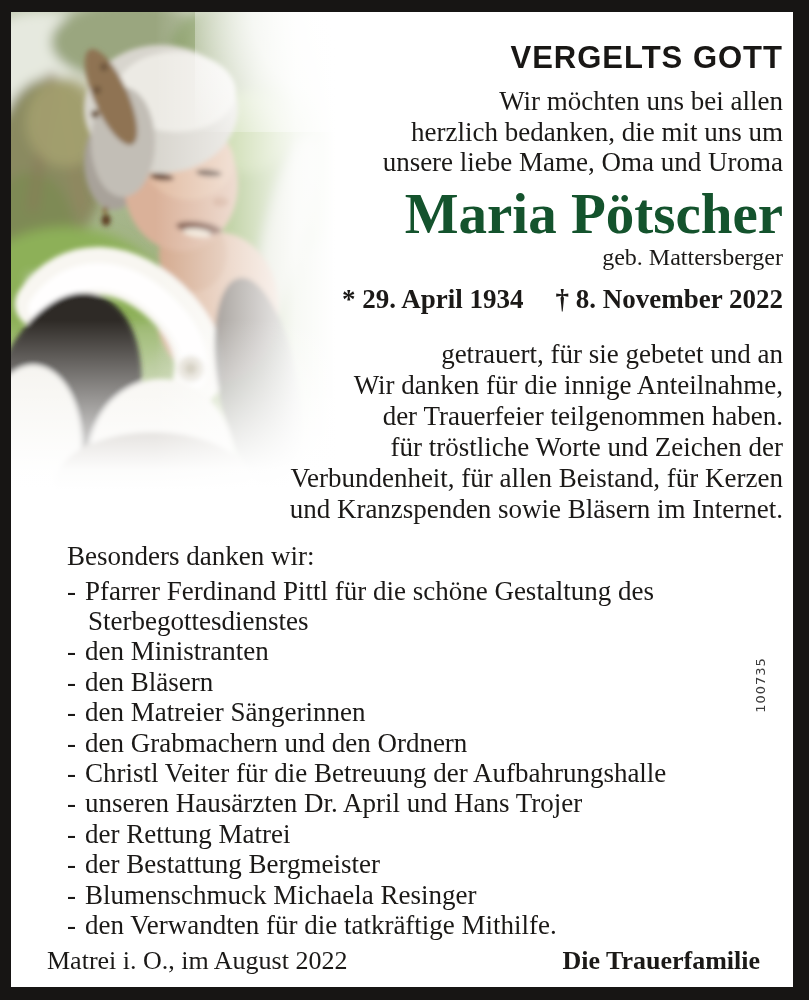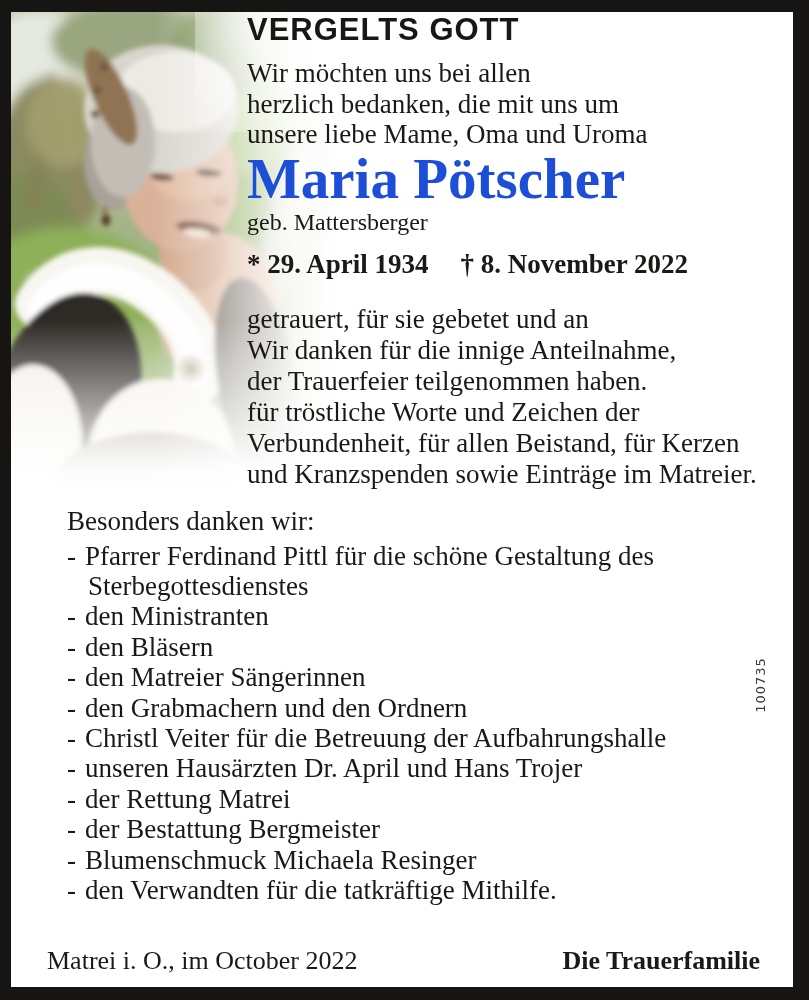--- a/index.html
+++ b/index.html
@@ -36,42 +36,43 @@
     background: linear-gradient(180deg, rgba(255,255,255,0) 0%, rgba(255,255,255,.6) 55%, rgba(255,255,255,.97) 88%, #fff 100%);
   }
   .fade-corner {
     position: absolute; right: 0; top: 0; width: 140px; height: 120px;
     background: radial-gradient(circle at 100% 0%, #fff 0%, rgba(255,255,255,.8) 45%, rgba(255,255,255,0) 100%);
   }
   
   .content { position: relative; z-index: 2; height: 100%; }
   .top-block {
     margin: 0 10px 0 236px;
-    padding-top: 0;
-    text-align: left;
+    padding-top: 28px;
+    text-align: right;
     color: #1b1917;
   }
   .top-block .line { white-space: nowrap; }
   .main-title {
     font-family: "Liberation Sans", sans-serif;
     font-weight: bold;
     font-size: 31px;
     line-height: 36px;
     letter-spacing: 1px;
     color: #191715;
     margin: 0 0 10px 0;
     white-space: nowrap;
   }
   .intro { font-size: 27px; line-height: 30.5px; }
   .deceased-name {
     font-size: 57px;
     line-height: 58px;
     font-weight: bold;
-    white-space: nowrap;
-    color: #1d4ed8;
+    margin-top: 7px;
+    white-space: nowrap;
+    color: #14532d;
   }
   .maiden-name {
     font-size: 24px; line-height: 26px; font-weight: normal; margin-top: 1px;
   }
   .dates {
     font-size: 27px; line-height: 29px; font-weight: bold; margin-top: 15px;
     white-space: nowrap;
   }
   .dates .death { margin-left: 32px; }
   .paragraph { margin-top: 25px; font-size: 27px; line-height: 31px; }
@@ -223,21 +224,21 @@
         <div class="dates">
           <span class="birth">* 29. April 1934</span><span class="death">† 8. November 2022</span>
         </div>
 
         <div class="paragraph">
           <div class="line">getrauert, für sie gebetet und an</div>
           <div class="line">Wir danken für die innige Anteilnahme,</div>
           <div class="line">der Trauerfeier teilgenommen haben.</div>
           <div class="line">für tröstliche Worte und Zeichen der</div>
           <div class="line">Verbundenheit, für allen Beistand, für Kerzen</div>
-          <div class="line">und Kranzspenden sowie Einträge im Matreier.</div>
+          <div class="line">und Kranzspenden sowie Bläsern im Internet.</div>
         </div>
       </div>
 
       <div class="thanks">
         <div class="thanks-heading">Besonders danken wir:</div>
         <ul class="thanks-list">
           <li><span class="bullet">-</span><span>Pfarrer Ferdinand Pittl für die schöne Gestaltung des Sterbegottesdienstes</span></li>
           <li><span class="bullet">-</span><span>den Ministranten</span></li>
           <li><span class="bullet">-</span><span>den Bläsern</span></li>
           <li><span class="bullet">-</span><span>den Matreier Sängerinnen</span></li>
@@ -245,19 +246,19 @@
           <li><span class="bullet">-</span><span>Christl Veiter für die Betreuung der Aufbahrungshalle</span></li>
           <li><span class="bullet">-</span><span>unseren Hausärzten Dr. April und Hans Trojer</span></li>
           <li><span class="bullet">-</span><span>der Rettung Matrei</span></li>
           <li><span class="bullet">-</span><span>der Bestattung Bergmeister</span></li>
           <li><span class="bullet">-</span><span>Blumenschmuck Michaela Resinger</span></li>
           <li><span class="bullet">-</span><span>den Verwandten für die tatkräftige Mithilfe.</span></li>
         </ul>
       </div>
 
       <div class="footer">
-        <span class="footer-left">Matrei i. O., im October 2022</span>
+        <span class="footer-left">Matrei i. O., im August 2022</span>
         <span class="footer-right">Die Trauerfamilie</span>
       </div>
 
     </div>
   </div>
 </div>
 
 </body></html>

